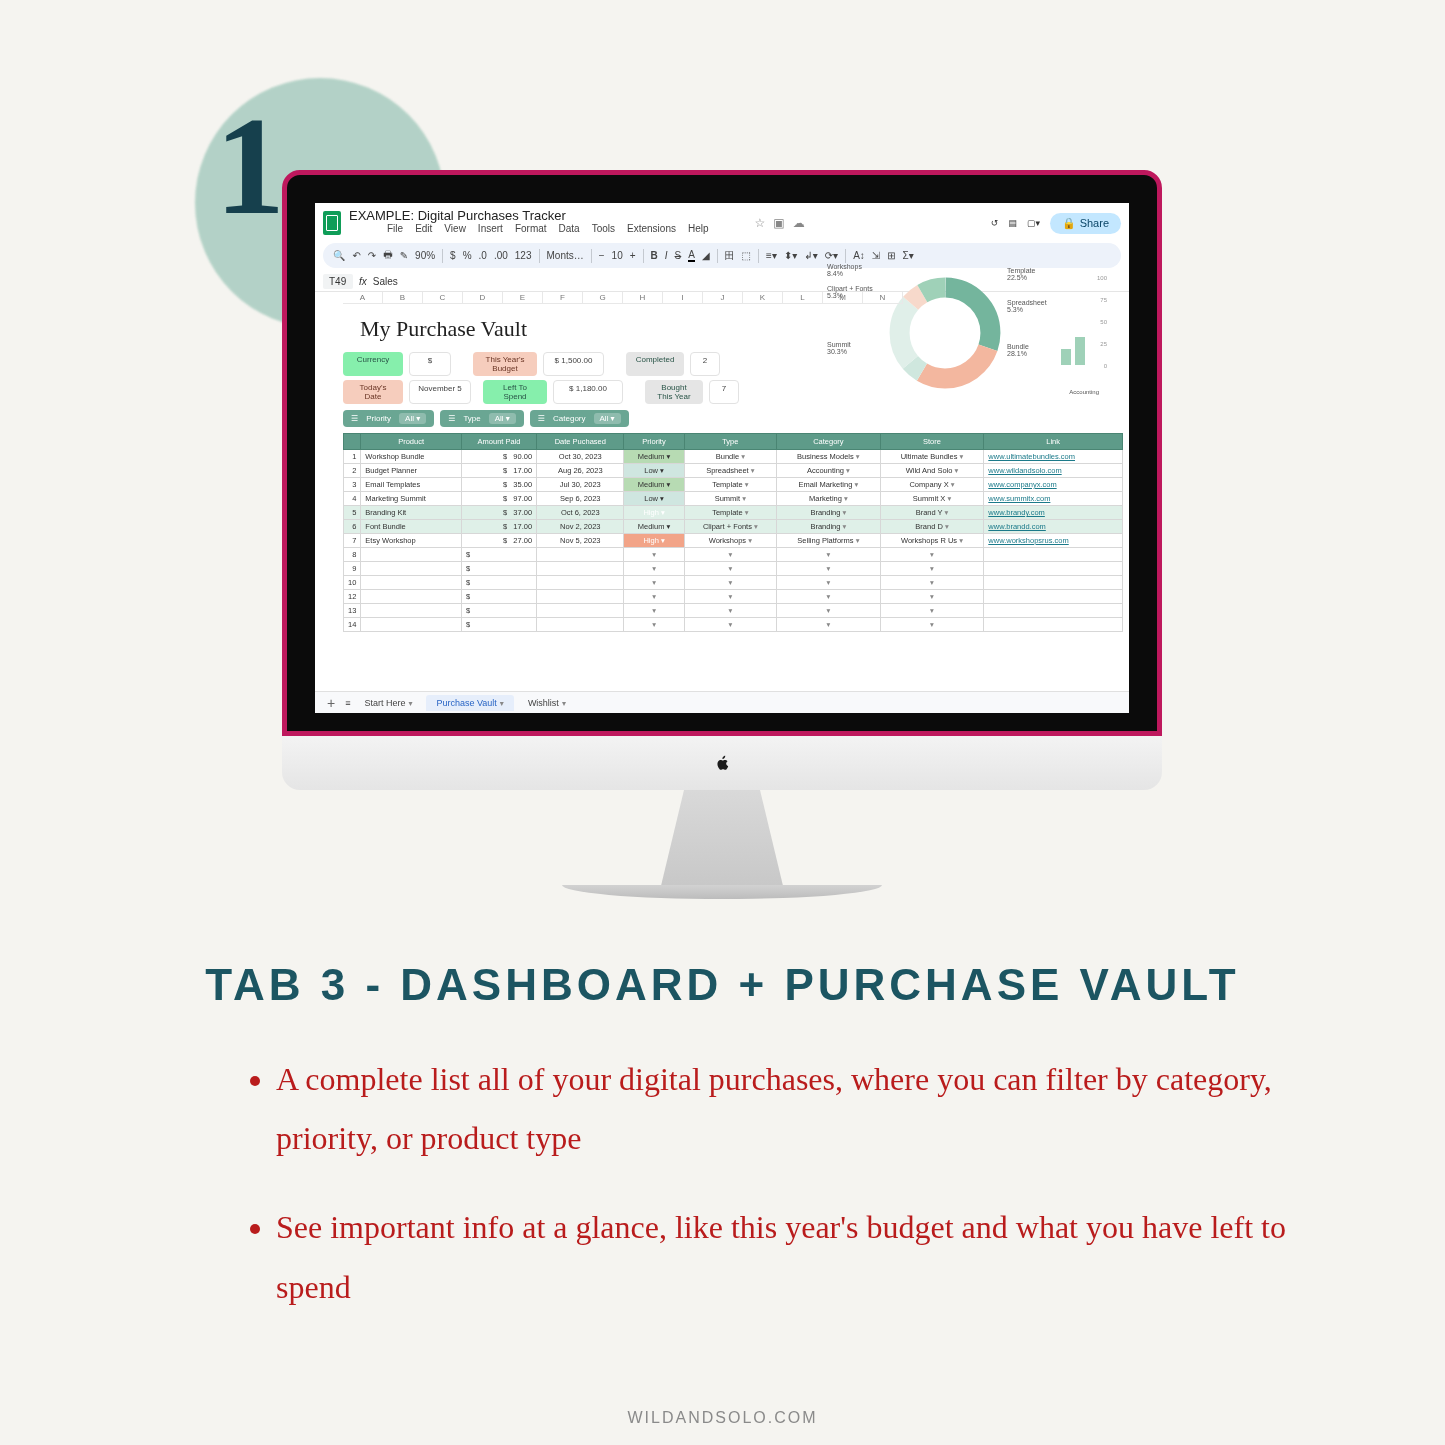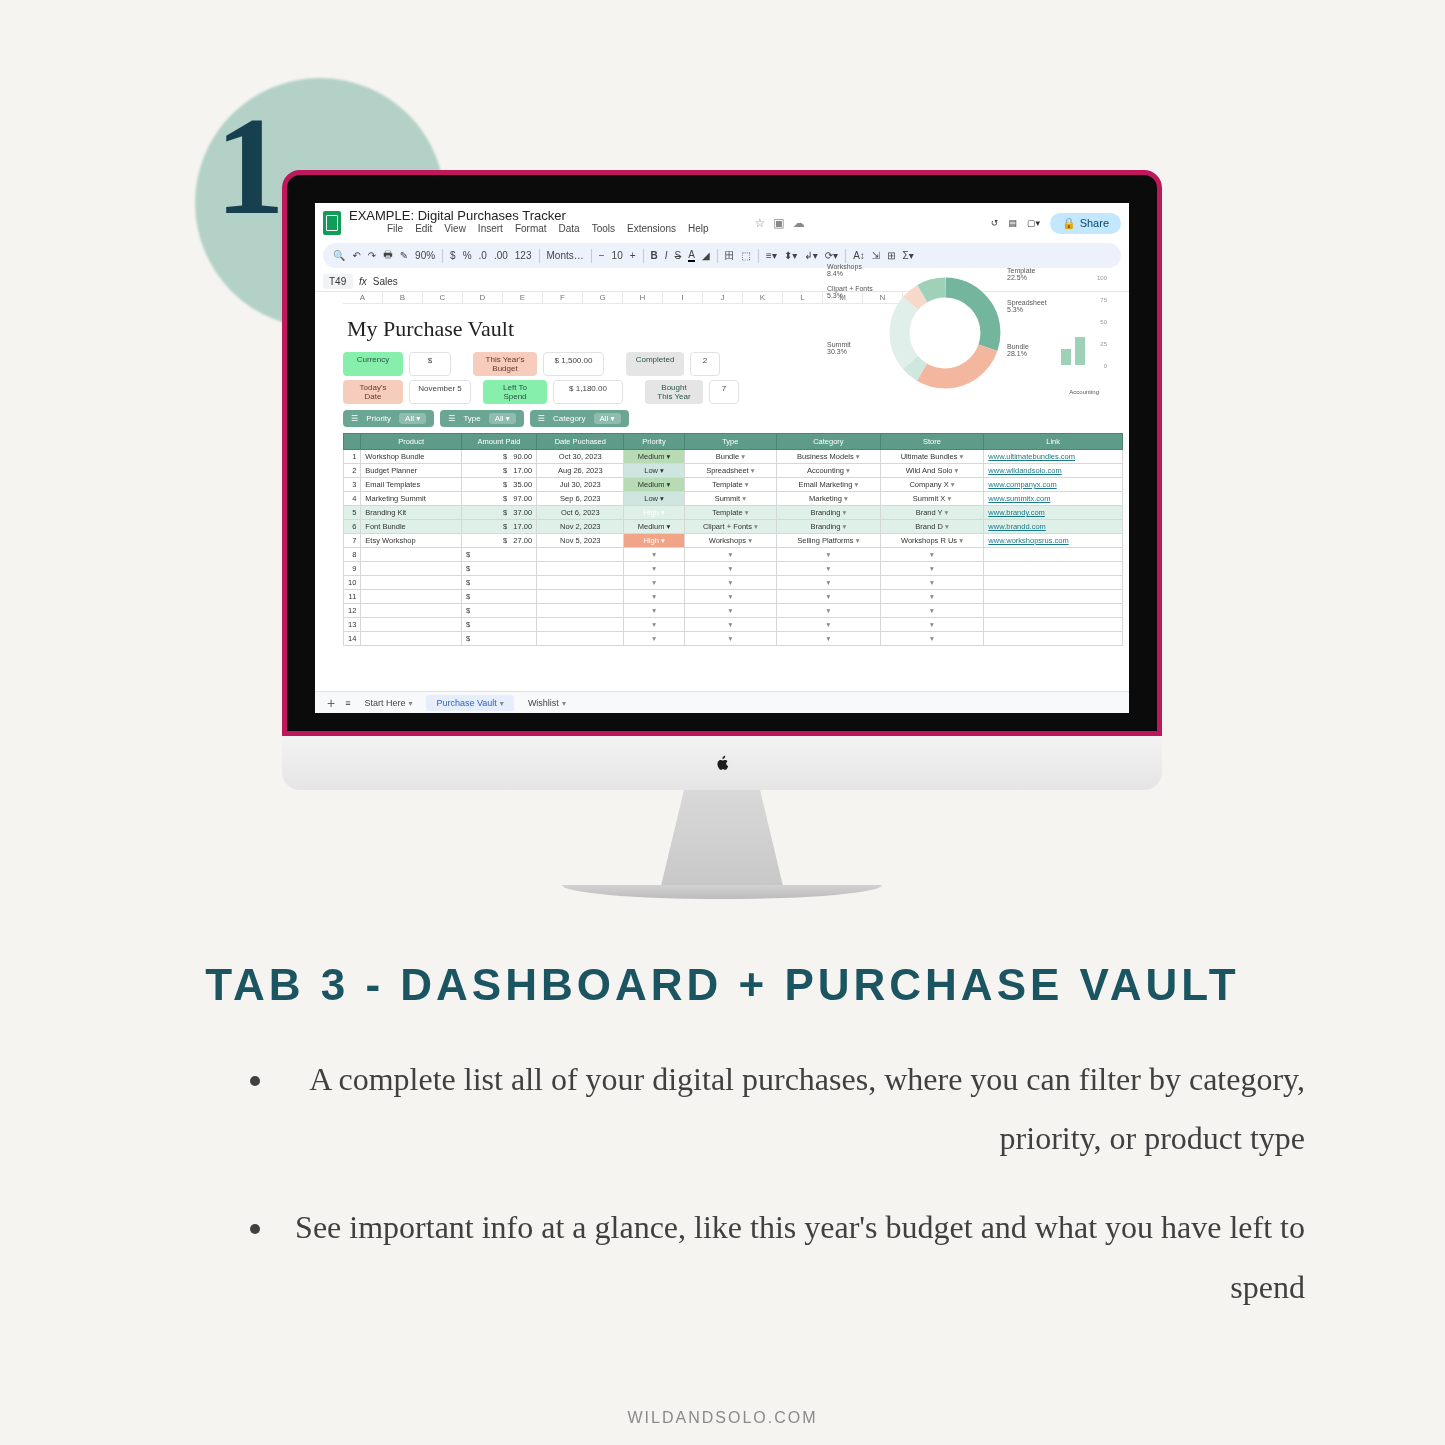--- a/index.html
+++ b/index.html
@@ -108,21 +108,21 @@
     position:relative; padding:4px 6px 0 28px;
   }
   .col-headers, .row-gutter {
     position:absolute; font-size:8px; color:#777; display:flex;
   }
   .col-headers { left:28px; top:0; gap:0; }
   .col-headers span { width:40px; text-align:center; border-right:1px solid #e8e8e8; border-bottom:1px solid #e8e8e8; padding:1px 0;}
   .sheet-content { padding-top:14px; }
   .vault-title {
     font-family: "Brush Script MT", cursive;
-    font-size: 22px; color:#222; padding:6px 4px 10px;
+    font-size: 22px; color:#222; padding:6px 4px 10px;margin-left:13px;
   }
   .info-row { display:flex; gap:6px; margin-bottom:4px; }
   .pill {
     border-radius:4px; padding:3px 8px; font-size:8px; text-align:center;
   }
   .pill.mint { background:#86efac; color:#2a5548; }
   .pill.peach { background:#f6cdbd; color:#6a3525; }
   .pill.ltgrn { background:#e5e5e5; color:#2a5548; }
   .pill.val { background:#fff; border:1px solid #e2e2e2; color:#444; }
   .filter-row { display:flex; gap:6px; margin:6px 0; }
@@ -173,23 +173,22 @@
   
   .headline {
     position:absolute; left:0; right:0; top:960px;
     text-align:center;
     font-size:44px; font-weight:700; letter-spacing:4px;
     color:#1c5562;
     font-family: "Segoe UI", Arial, sans-serif;
   }
   .bullets {
     position:absolute; left:230px; right:140px; top:1050px;
-    font-size:32px; line-height:1.85; color:#404040;
+    font-size:32px; line-height:1.85; color:#b91c1c;
     font-family: Georgia, "Times New Roman", serif;
-    text-align: right;
   }
   .bullets ul { list-style: disc; padding-left: 46px; }
   .bullets li { margin-bottom: 30px; }
   .footer {
     position:absolute; left:0; right:0; bottom:18px;
     text-align:center; font-size:16px; letter-spacing:2px; color:#8a8a8a;
   }
 </style>
 </head>
 <body>
@@ -472,31 +471,20 @@
                   <td></td>
                   <td>$</td>
                   <td></td>
                   <td class="dd">▾</td>
                   <td class="dd">▾</td>
                   <td class="dd">▾</td>
                   <td class="dd">▾</td>
                   <td></td>
                 </tr>
                 <tr>
-                  <td class="num">11</td>
-                  <td></td>
-                  <td>$</td>
-                  <td></td>
-                  <td class="dd">▾</td>
-                  <td class="dd">▾</td>
-                  <td class="dd">▾</td>
-                  <td class="dd">▾</td>
-                  <td></td>
-                </tr>
-                <tr>
                   <td class="num">12</td>
                   <td></td>
                   <td>$</td>
                   <td></td>
                   <td class="dd">▾</td>
                   <td class="dd">▾</td>
                   <td class="dd">▾</td>
                   <td class="dd">▾</td>
                   <td></td>
                 </tr>

